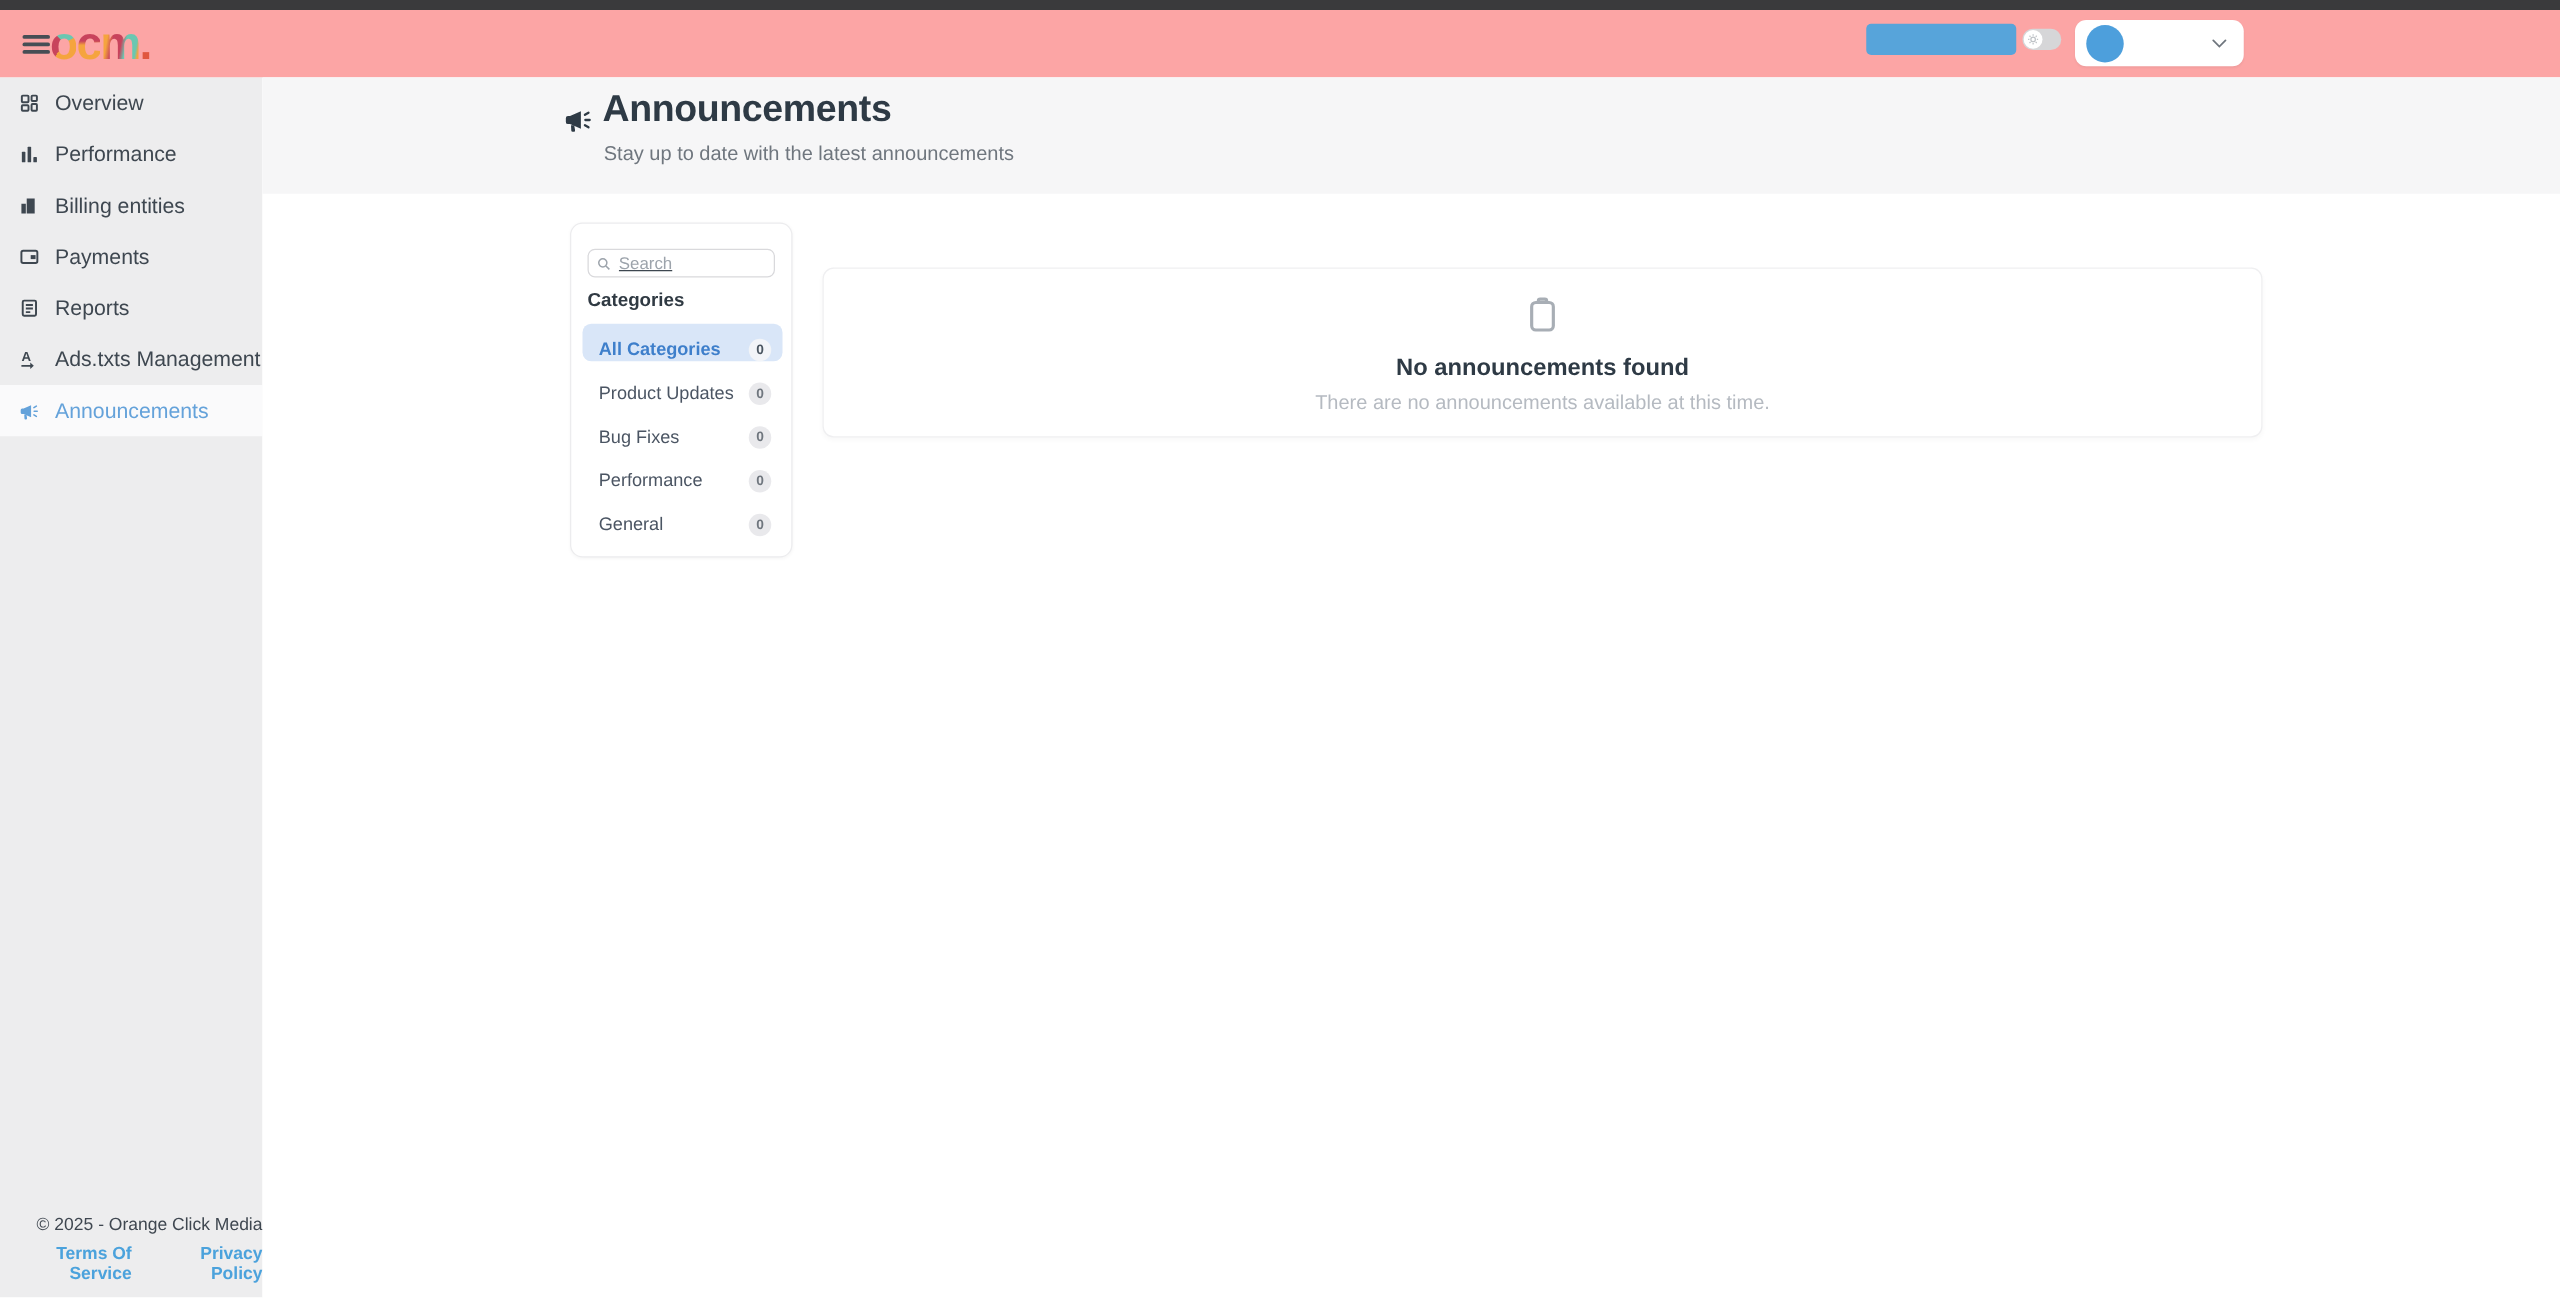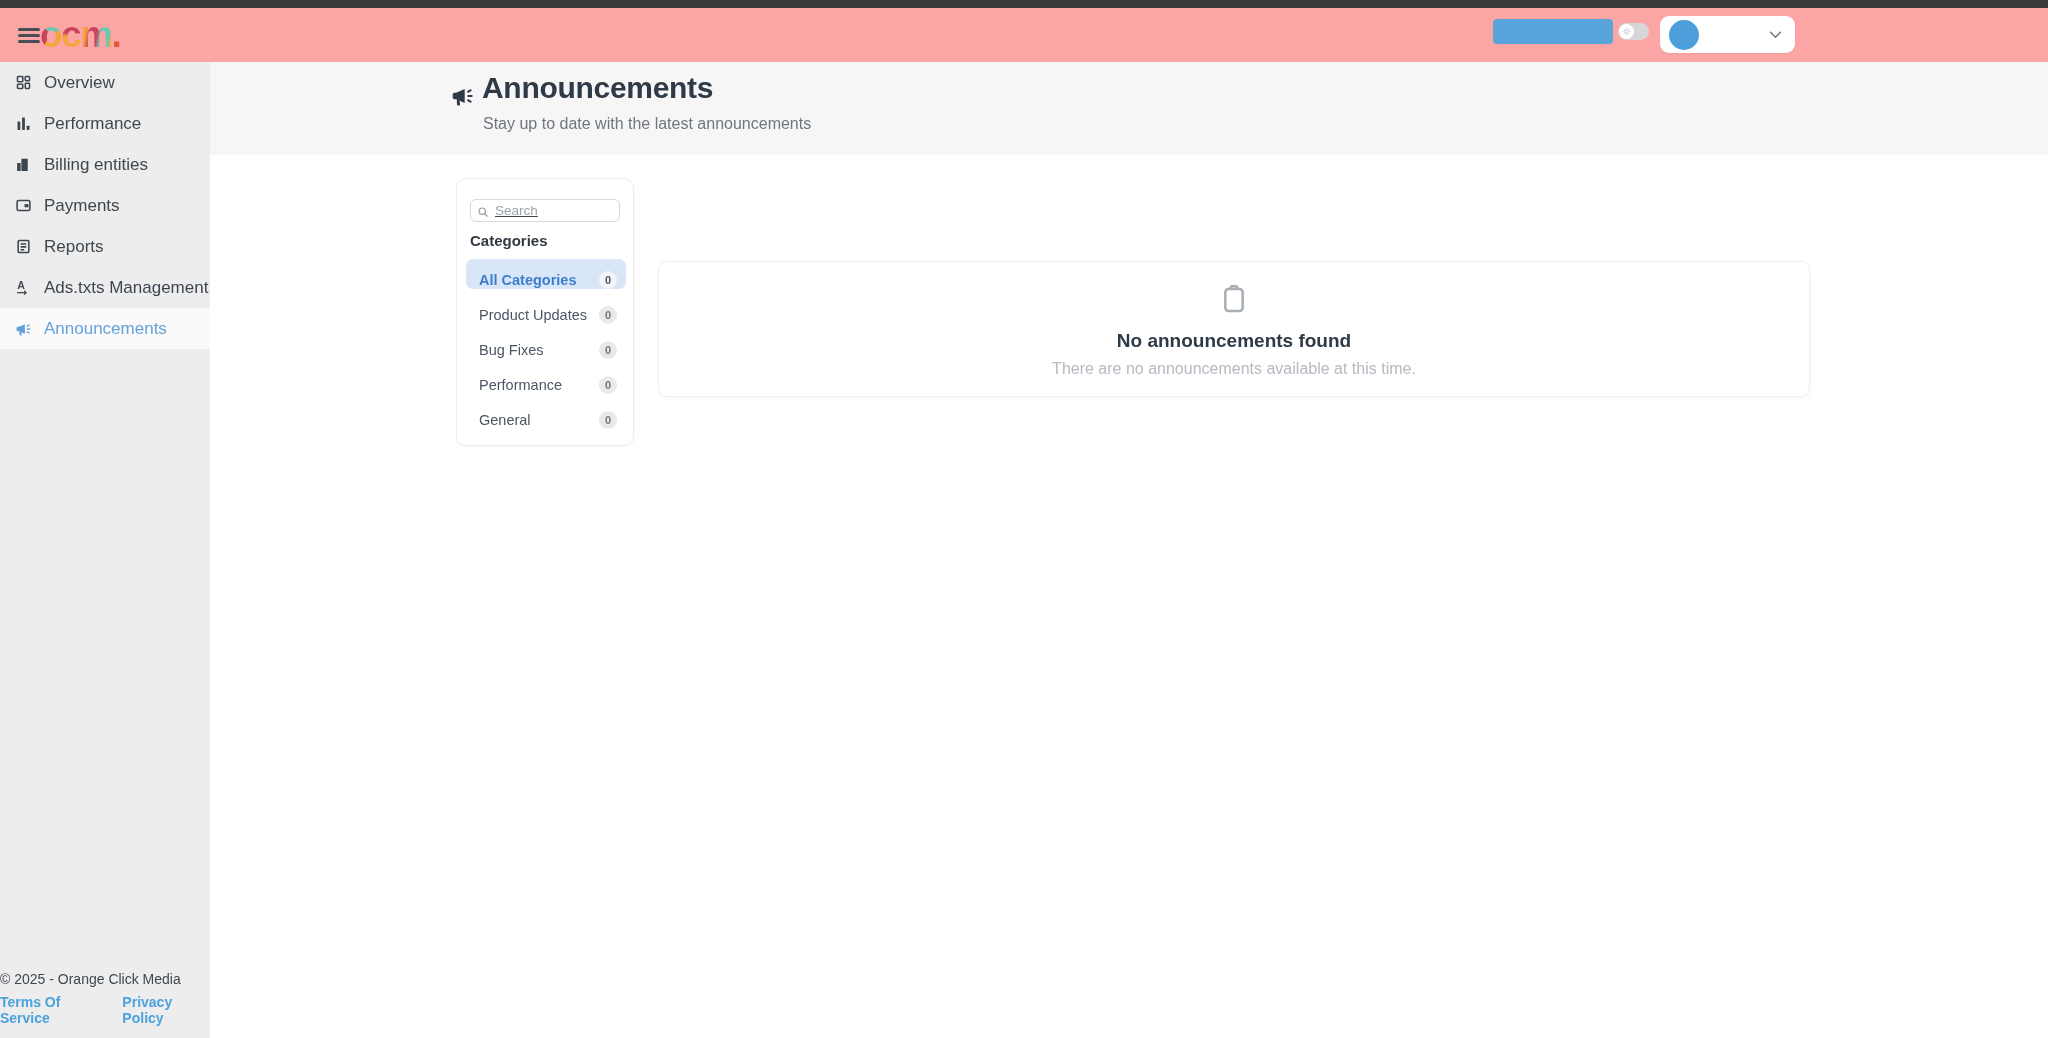--- a/index.html
+++ b/index.html
@@ -23,21 +23,21 @@
   .toggle { position:absolute; left:1618px; top:15px; width:31px; height:17px; background:#D6D6D8; border-radius:9px; border:none; cursor:pointer; }
   .toggle .knob { position:absolute; left:1px; top:1px; width:15px; height:15px; background:#ffffff; border-radius:50%; display:flex; align-items:center; justify-content:center; }
   .profile { position:absolute; left:1660px; top:8px; width:135px; height:37px; background:#ffffff; border-radius:9px; box-shadow:0 1px 2px rgba(0,0,0,0.05); cursor:pointer; display:flex; align-items:center; }
   .avatar { width:30px; height:30px; border-radius:50%; background:#4D9FDC; margin-left:9px; }
   .profile .chev { margin-left:auto; margin-right:13px; display:flex; }
   
   .sidebar { position:absolute; left:0; top:62px; width:210px; height:976px; background:#EDEDEE; }
   .nav-item { display:flex; align-items:center; height:41px; padding-left:14px; color:#3E4750; font-size:17px; text-decoration:none; cursor:pointer; }
   .nav-item .nico { width:18px; height:18px; display:flex; align-items:center; justify-content:center; margin-right:12px; flex:none; }
   .nav-item.active { background:#FAFAFB; color:#64A2DA; }
-  .side-footer { position:absolute; left:0; bottom:0; width:210px; text-align:left; padding-bottom:12px; }
+  .side-footer { position:absolute; left:0; bottom:0; width:210px; text-align:right; padding-bottom:12px; }
   .copyright { font-size:14px; color:#3F4750; margin-bottom:7px; }
   .legal { display:flex; justify-content:center; gap:17px; }
   .legal a { font-size:14px; font-weight:bold; color:#4BA2DC; text-decoration:none; cursor:pointer; }
   
   .main { position:absolute; left:210px; top:62px; width:1838px; height:976px; background:#ffffff; }
   .hero { position:absolute; left:0; top:0; width:1838px; height:93px; background:#F6F6F7; }
   .hero .hico { position:absolute; left:239px; top:21px; color:#2E3A45; }
   .page-title { position:absolute; left:272px; top:9px; font-size:30px; font-weight:700; color:#2E3A45; letter-spacing:-0.3px; }
   .page-sub { position:absolute; left:273px; top:53px; font-size:16px; color:#6F767E; }
   
@@ -46,21 +46,21 @@
   .search-wrap .sico { position:absolute; left:7px; top:5px; color:#9CA3AB; }
   .search-input { width:150px; height:23px; border:1px solid #D9D9DC; border-radius:6px; padding:0 6px 0 24px; font-size:13.5px; font-family:"Liberation Sans", sans-serif; color:#3E4750; background:#fff; outline:none;text-decoration:underline; }
   .search-input::placeholder { color:#9CA3AB; }
   .cat-label { position:absolute; left:13px; top:53px; font-size:15px; font-weight:bold; color:#303A43; }
   .cat-list { position:absolute; left:9px; top:80px; width:160px; display:flex; flex-direction:column; gap:5px; }
   .cat-item { height:30px; display:flex; align-items:center; padding:12px 9px 0 13px; border-radius:7px; font-size:14.5px; color:#4B5563; cursor:pointer; background:transparent; border:none; text-align:left; }
   .cat-item.active { background:#D9E6F8; color:#3E7FCB; font-weight:bold; }
   .badge { margin-left:auto; width:18px; height:18px; border-radius:50%; background:#E9E9EC; color:#6F767E; font-size:11px; font-weight:bold; display:flex; align-items:center; justify-content:center; }
   .cat-item.active .badge { background:#F2F4F8; color:#4A5560; }
   
-  .empty-card { position:absolute; left:448px; top:152px; width:1152px; height:136px; background:#fff; border:1px solid #EFEFF1; border-radius:9px; box-shadow:0 2px 4px rgba(0,0,0,0.03); display:flex; flex-direction:column; align-items:center;margin-top:47px; }
+  .empty-card { position:absolute; left:448px; top:152px; width:1152px; height:136px; background:#fff; border:1px solid #EFEFF1; border-radius:9px; box-shadow:0 2px 4px rgba(0,0,0,0.03); display:flex; flex-direction:column; align-items:center; }
   .empty-card .eico { margin-top:21px; color:#A8AEB5; }
   .empty-title { margin-top:11px; font-size:19px; font-weight:bold; color:#2E3A45; }
   .empty-msg { margin-top:8px; font-size:16px; color:#B5BAC1; }
 </style>
 </head>
 <body>
 
 <div class="top-strip"></div>
 
 <header class="topbar">

